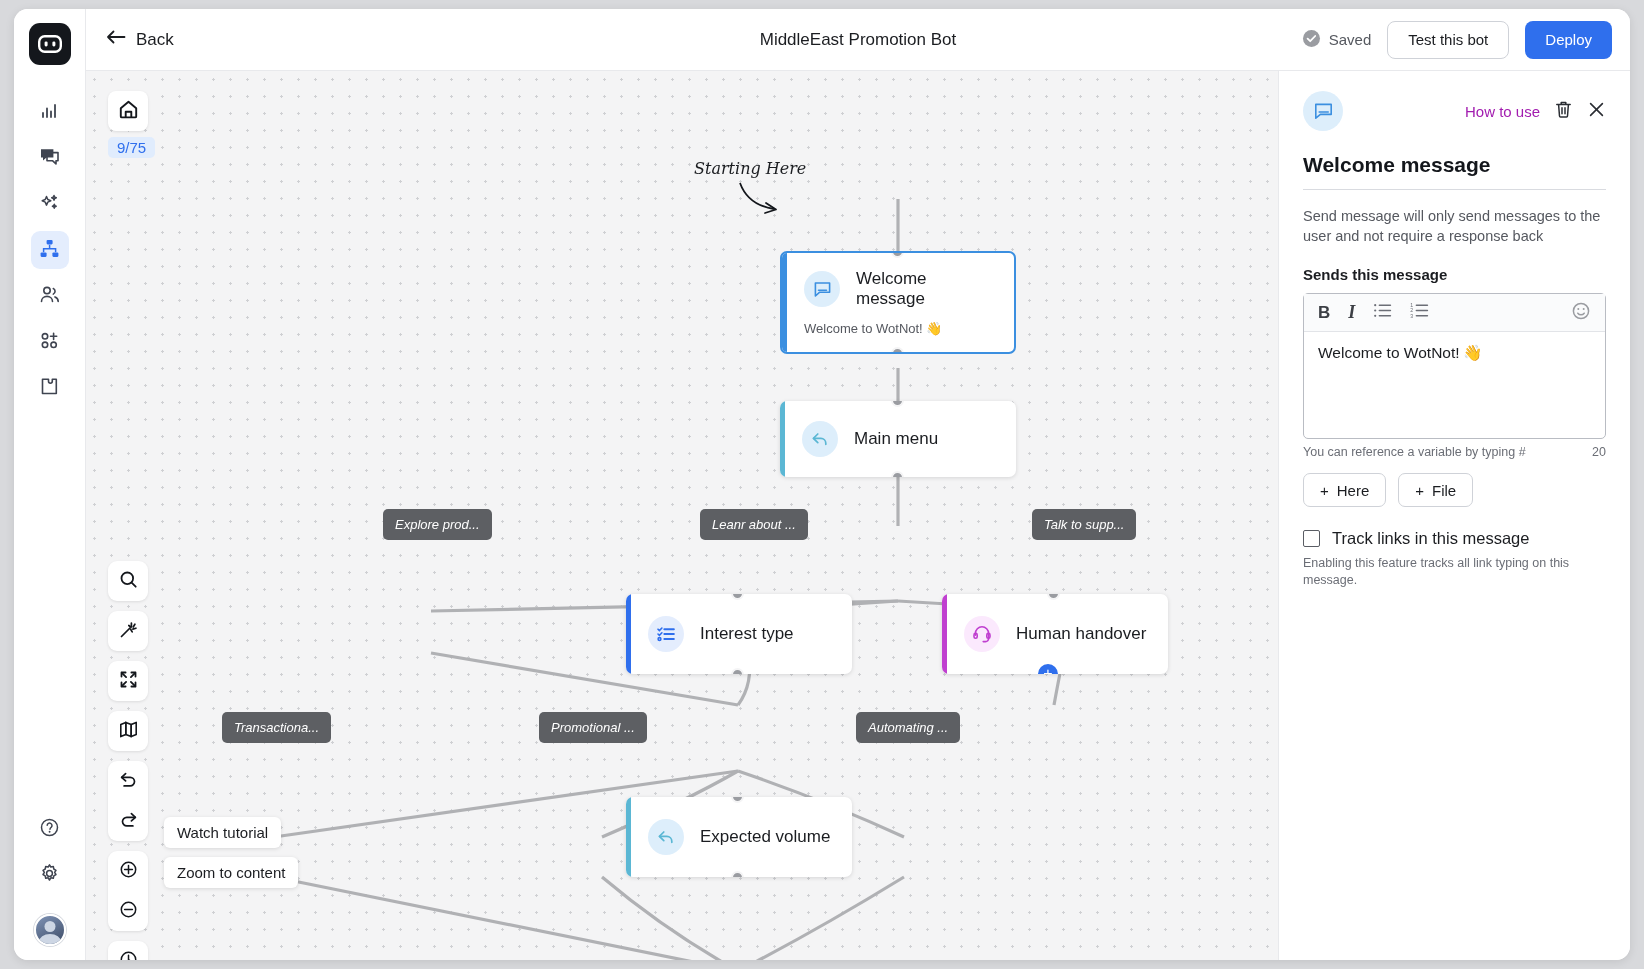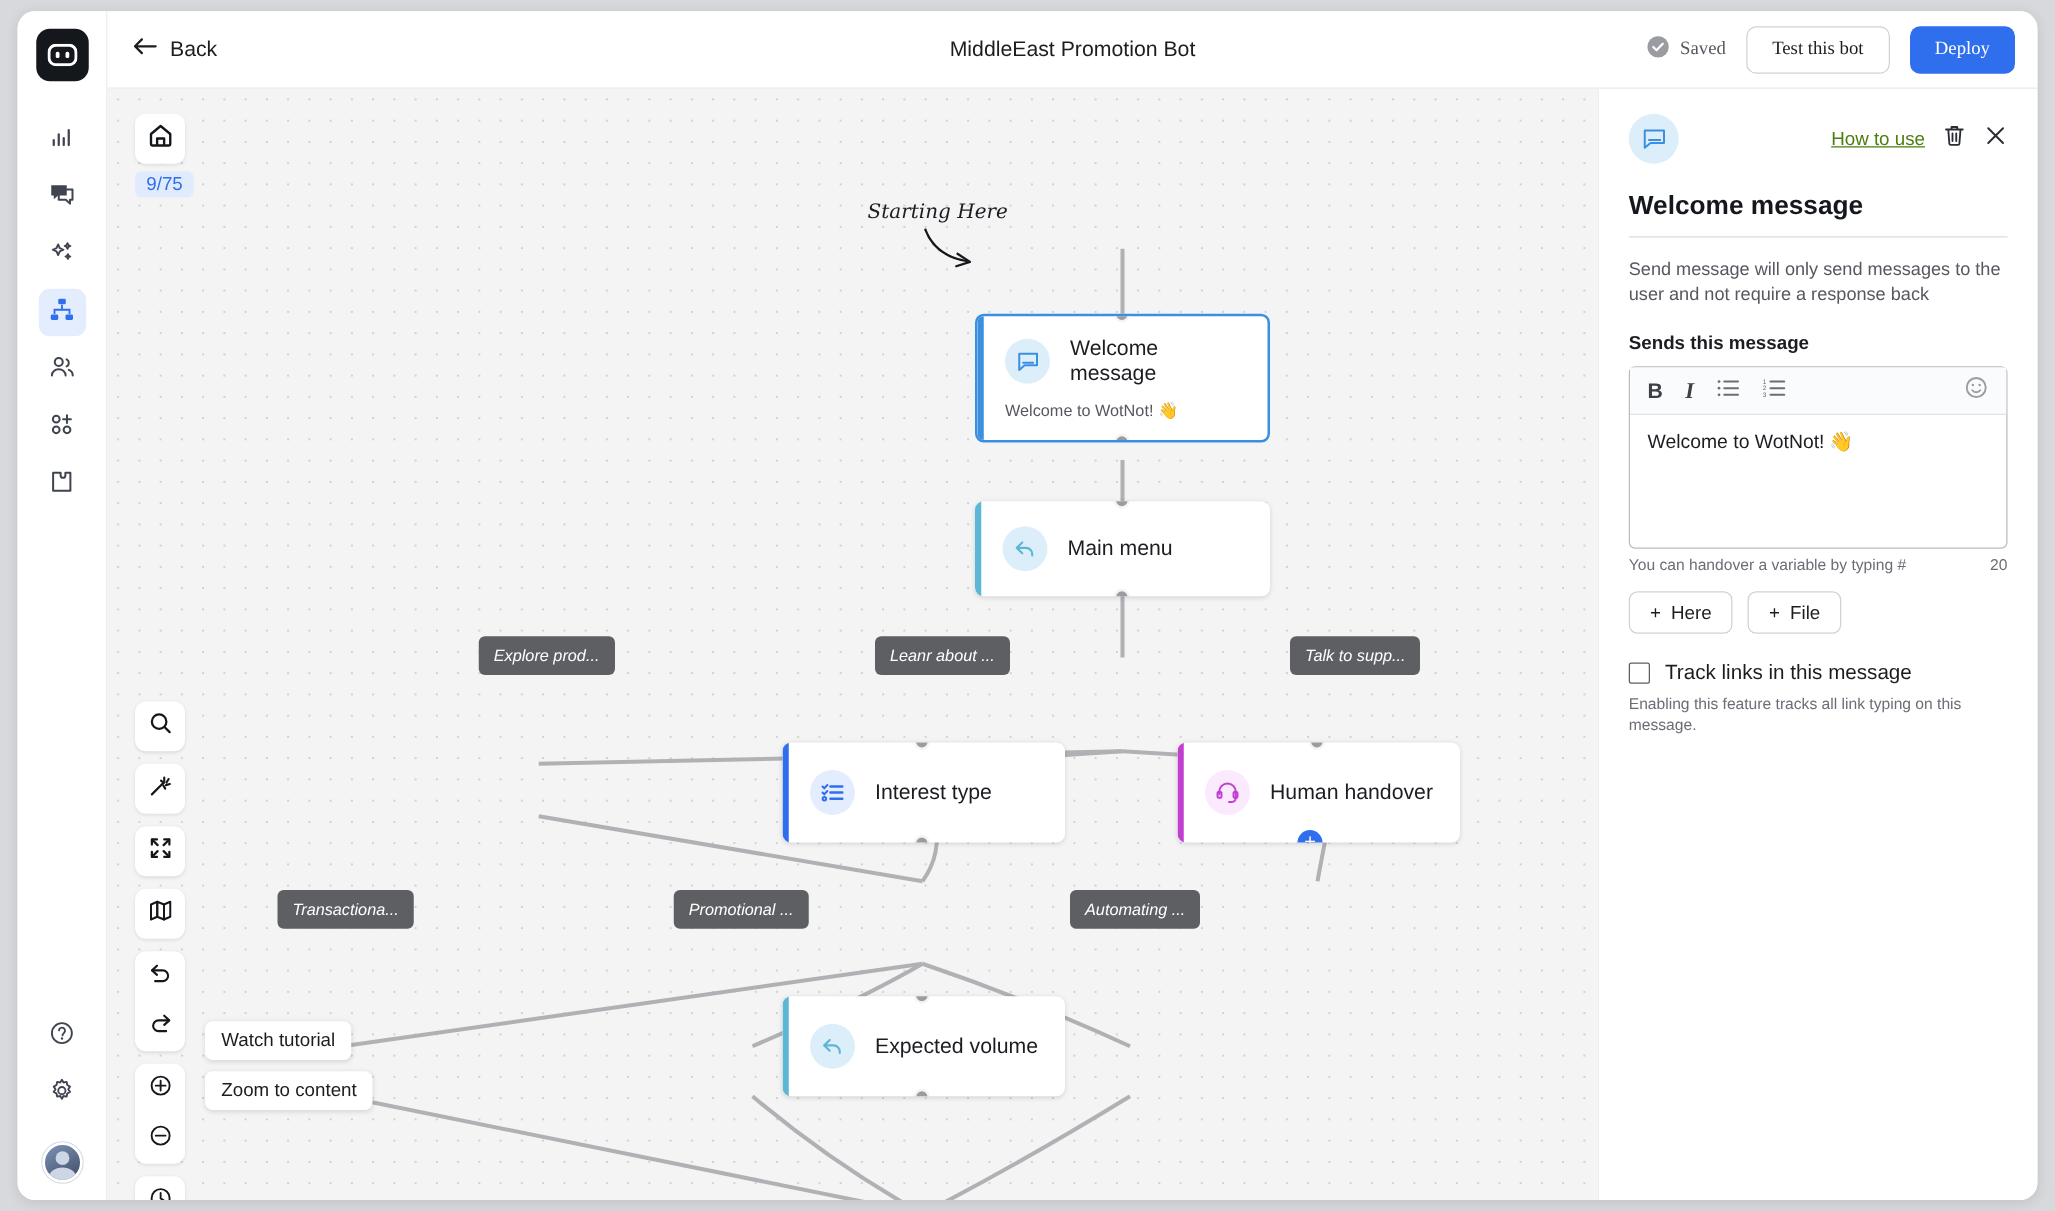--- a/index.html
+++ b/index.html
@@ -81,21 +81,21 @@
   .back {
     display: flex; align-items: center; gap: 10px;
     font-size: 17px; color: #1b1d21; cursor: pointer;
   }
   .topbar-title {
     position: absolute; left: 0; right: 0; text-align: center;
     font-size: 17px; color: #1b1d21; pointer-events: none;
   }
   .topbar-right {
     margin-left: auto; display: flex; align-items: center; gap: 16px;
-    position: relative; z-index: 2; font-family: Liberation Serif, serif;
+    position: relative; z-index: 2;
   }
   .saved { display: flex; align-items: center; gap: 8px; font-size: 15px; color: #55585f; }
   .btn {
     height: 38px; border-radius: 8px; padding: 0 20px;
     display: flex; align-items: center; justify-content: center;
     font-size: 15px; cursor: pointer; white-space: nowrap;
   }
   .btn-outline { border: 1px solid #cfd2d8; background:#fff; color:#1b1d21; }
   .btn-primary { background: #2f6fed; color: #fff; }
 
@@ -175,21 +175,21 @@
     border-left: 1px solid #e8e9ec;
     background:#fff; padding: 20px 24px 0 24px;
     overflow: hidden;
   }
   .panel-top { display:flex; align-items:center; }
   .panel-ico {
     width:40px; height:40px; border-radius:50%; background:#ddeefb;
     display:flex; align-items:center; justify-content:center;
   }
   .panel-actions { margin-left:auto; display:flex; align-items:center; gap:14px; }
-  .how { color:#4d7c0f; font-size:15px; text-decoration:underline; cursor:pointer; }
+  .how { color:#a21caf; font-size:15px; cursor:pointer; }
   .panel-h {
     font-size:21px; font-weight:bold; color:#14171c;
     margin-top:22px; padding-bottom:12px; border-bottom:1px solid #d9dbe0;
   }
   .panel-desc { font-size:14.5px; color:#55585f; line-height:1.38; margin-top:16px; }
   .panel-label { font-size:15px; font-weight:bold; color:#1b1d21; margin-top:20px; }
   .editor { border:1px solid #b9bcc3; border-radius:5px; margin-top:10px; }
   .editor-bar {
     height:38px; display:flex; align-items:center; gap:18px;
     padding:0 14px; border-bottom:1px solid #e2e4e8; background:#fafbfc;
@@ -613,21 +613,21 @@
                   <circle cx="7.3" cy="8" r="1" fill="#9a9ca1" stroke="none"></circle>
                   <circle cx="12.7" cy="8" r="1" fill="#9a9ca1" stroke="none"></circle>
                   <path d="M6.8 12.2a4 4 0 006.4 0"></path>
                 </svg>
             </span>
           </div>
           <div class="editor-area" placeholder="Type your message">Welcome to WotNot! 👋</div>
         </div>
 
         <div class="hint">
-          <span>You can handover a variable by typing #</span>
+          <span>You can reference a variable by typing #</span>
           <span>20</span>
         </div>
 
         <div class="addrow">
           <div class="addbtn">
             <span>+</span>
             <span>Here</span>
           </div>
           <div class="addbtn">
             <span>+</span>

